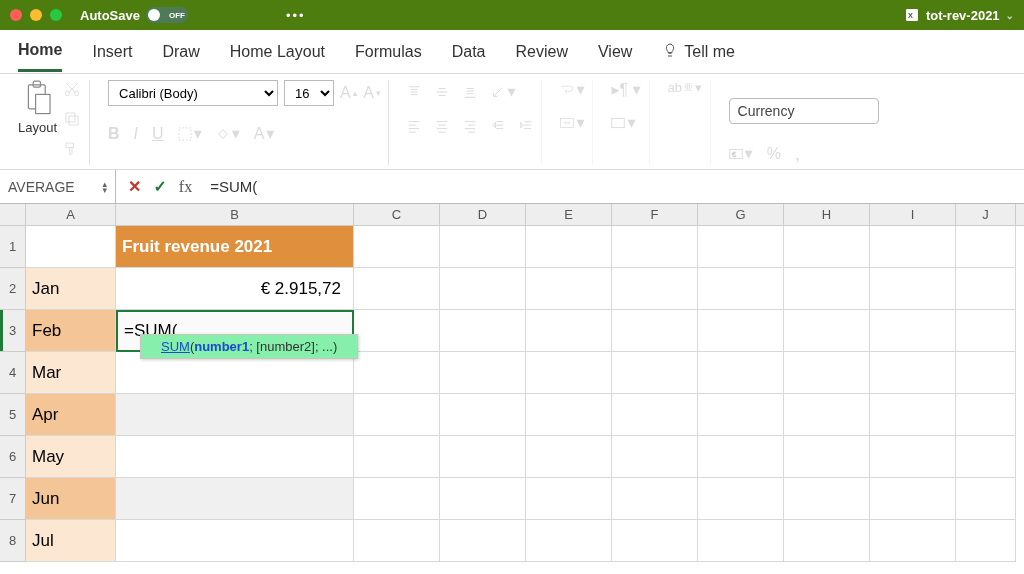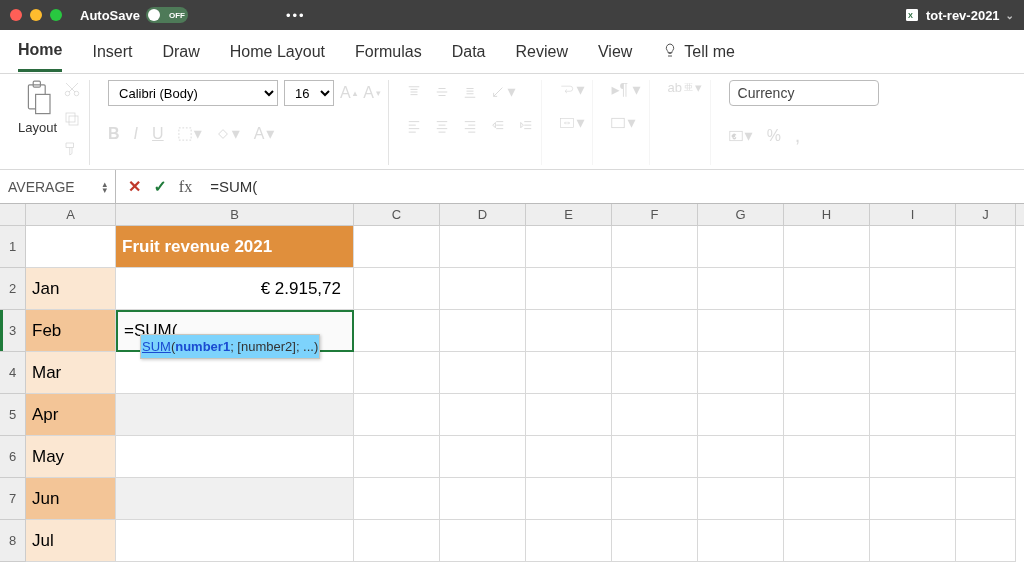--- a/index.html
+++ b/index.html
@@ -1,19 +1,19 @@
 <!DOCTYPE html>
 <html><head>
 <meta charset="utf-8">
 <style>
   * { box-sizing: border-box; margin: 0; padding: 0; font-family: -apple-system, "Segoe UI", Arial, sans-serif; }
   body { width: 1024px; height: 574px; overflow: hidden; background: #fff; }
 
   
-  .titlebar { height: 30px; background: #404040; display: flex; align-items: center; padding: 0 10px; color: #fff; font-size: 13px; justify-content: space-between; }
+  .titlebar { height: 30px; background: #4d7c0f; display: flex; align-items: center; padding: 0 10px; color: #fff; font-size: 13px; justify-content: space-between; }
   .traffic { display: flex; gap: 8px; margin-right: 18px; }
   .dot { width: 12px; height: 12px; border-radius: 50%; }
   .dot.red { background: #ff5f57; } .dot.yellow { background: #febc2e; } .dot.green { background: #28c840; }
   .autosave { display: flex; align-items: center; gap: 6px; font-weight: 600; }
   .toggle { width: 42px; height: 16px; background: #4e7a58; border-radius: 10px; position: relative; display:flex; align-items:center; justify-content:flex-end; padding:0 3px; }
   .toggle .knob { width: 12px; height: 12px; background:#fff; border-radius:50%; position:absolute; left:2px; }
   .toggle .off { font-size: 8px; color:#fff; font-weight:700; }
   .tb-icons { display:flex; gap:16px; margin-left:18px; }
   .tb-file { margin-left:auto; display:flex; align-items:center; gap:6px; color:#fff; font-weight:600; }
   .tb-file svg { width:16px; height:16px; }
@@ -72,21 +72,21 @@
   .month-dark { background:#f3c597; }
   .month-light { background:#fbe7d2; }
   .val-right { justify-content:flex-end; padding-right:12px; }
   .val-grey { background:#f0f0f0; }
 
   .editing { border:2px solid #1f7b3a !important; background:#fafafa; }
   .row3-marker { position:relative; }
   .row3-marker::before { content:""; position:absolute; left:0; top:0; bottom:0; width:3px; background:#1f7b3a; }
 
   
-  .tooltip { position:absolute; left:140px; top:130px; background:#7dd3fc; border:1px solid #c9c6bd; padding:4px 1px; font-size:13px; box-shadow:1px 1px 3px rgba(0,0,0,.2); color:#333;}
+  .tooltip { position:absolute; left:140px; top:130px; background:#86efac; border:1px solid #c9c6bd; padding:4px 20px; font-size:13px; box-shadow:1px 1px 3px rgba(0,0,0,.2); color:#333;}
   .tooltip a { color:#1a4bd1; text-decoration:underline; }
   .tooltip b { color:#1a4bd1; }
 </style>
 </head>
 <body>
 
 <div class="titlebar">
   <div class="traffic">
     <div class="dot red"></div>
     <div class="dot yellow"></div>
@@ -256,21 +256,21 @@
     <span class="rbtn">▸¶ ▾</span>
     <span class="rbtn"><svg width="18" height="14" viewBox="0 0 18 14">
           <rect x="1" y="1" width="16" height="12"></rect>
         </svg>▾</span>
   </div>
 
   <div class="group faded" style="flex-direction:column; gap:14px;align-items:center;">
     <span class="rbtn" style="font-size:13px;">ab<br><span style="font-size:9px;">亜</span> ▾</span>
   </div>
 
-  <div class="group" style="flex-direction:column;">
+  <div class="group" style="flex-direction:column;justify-content:flex-end;">
     <input class="numfmt" readonly="" value="Currency" style="">
     <div class="btnrow faded">
       <span class="rbtn"><svg width="18" height="14" viewBox="0 0 18 14">
             <rect x="1" y="1" width="16" height="12"></rect>
             <text x="4" y="11" font-size="9">€</text>
           </svg>▾</span>
       <span class="rbtn">%</span>
       <span class="rbtn" style="font-size:20px;">,</span>
     </div>
   </div>

